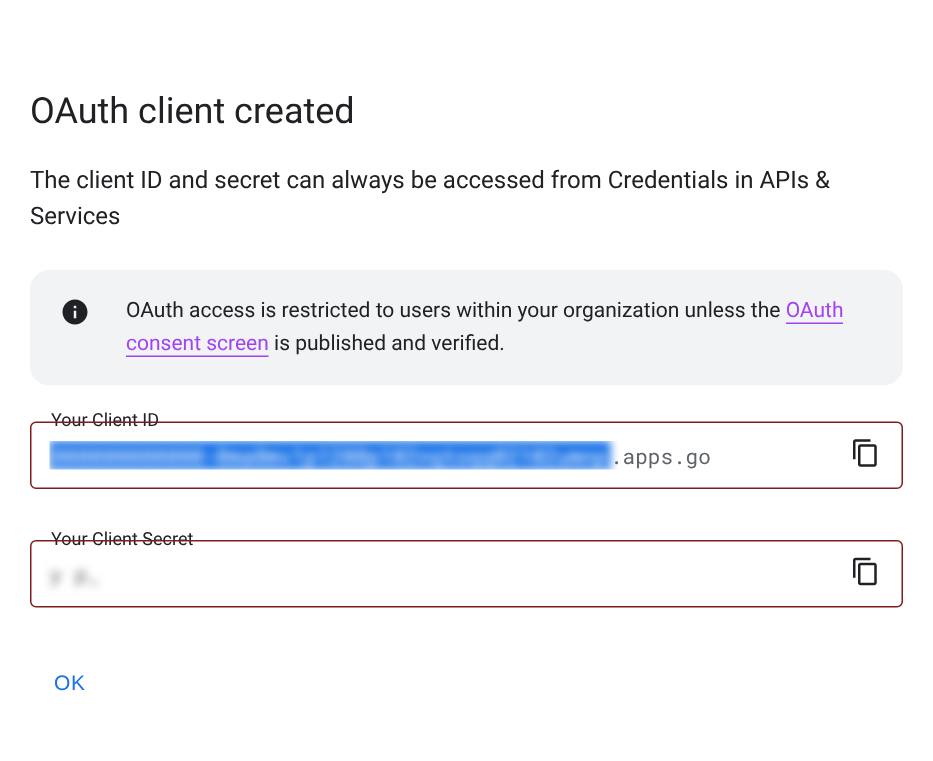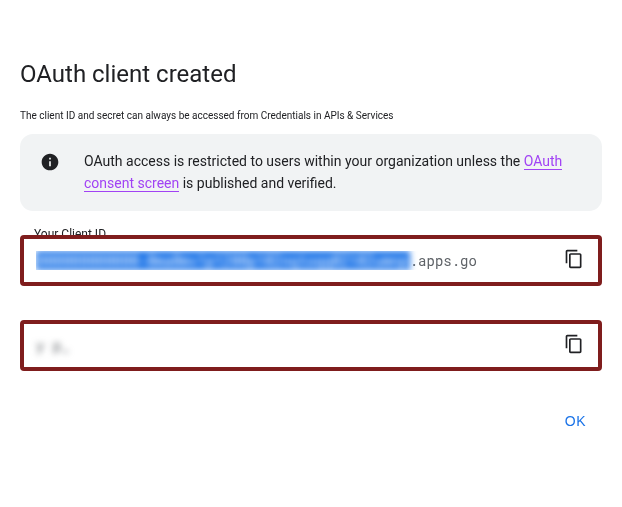--- a/index.html
+++ b/index.html
@@ -14,24 +14,24 @@
       width: 622px;
       color: #202124;
     }
     .dialog-title {
       font-size: 24px;
       font-weight: 400;
       margin-bottom: 20px;
       margin-top: 40px;
     }
     .description {
-      font-size: 10px;
+      font-size: 16px;
       line-height: 1.5;
       color: #202124;
-      margin-bottom: 11px;
+      margin-bottom: 24px;
     }
     .info-box {
       background: #f1f3f4;
       padding: 16px 16px 16px 20px;
       display: flex;
       align-items: flex-start;
       gap: 24px;
       margin-bottom: 24px;
       border-radius: 13px;
     }
@@ -58,21 +58,21 @@
     .field-label {
       position: absolute;
       top: -8px;
       left: 10px;
       background: #fff;
       padding: 0 4px;
       font-size: 12px;
       color: #202124;
     }
     .field-box {
-      border: 4px solid #7f1d1d;
+      border: 1px solid #7f1d1d;
       border-radius: 4px;
       padding: 12px 50px 12px 12px;
       font-size: 14px;
       font-family: 'Roboto Mono', monospace;
       color: #5f6368;
       position: relative;
       min-height: 44px;
       display: flex;
       align-items: center;
     }
@@ -99,21 +99,20 @@
       border: none;
       background: transparent;
       cursor: pointer;
       display: flex;
       align-items: center;
       justify-content: center;
       border-radius: 50%;
     }
     .dialog-actions {
       display: flex;
-      justify-content: flex-end;
       margin-top: 31px;
     }
     .ok-button {
       background: transparent;
       border: none;
       color: #1a73e8;
       font-size: 14px;
       font-weight: 500;
       padding: 8px 16px;
       cursor: pointer;
@@ -147,20 +146,21 @@
       <span>
         <svg viewBox="0 0 24 24" width="20" height="20" fill="#202124">
           <path d="M16 1H4c-1.1 0-2 .9-2 2v14h2V3h12V1zm3 4H8c-1.1 0-2 .9-2 2v14c0 1.1.9 2 2 2h11c1.1 0 2-.9 2-2V7c0-1.1-.9-2-2-2zm0 16H8V7h11v14z"></path>
         </svg>
       </span>
     </button>
   </div>
 </div>
 
 <div class="field-group">
+  <label class="field-label">Your Client Secret</label>
   <div class="field-box">
     <span class="field-value blurred">         y                 p_</span>
     <button class="copy-button">
       <span>
         <svg viewBox="0 0 24 24" width="20" height="20" fill="#202124">
           <path d="M16 1H4c-1.1 0-2 .9-2 2v14h2V3h12V1zm3 4H8c-1.1 0-2 .9-2 2v14c0 1.1.9 2 2 2h11c1.1 0 2-.9 2-2V7c0-1.1-.9-2-2-2zm0 16H8V7h11v14z"></path>
         </svg>
       </span>
     </button>
   </div>

